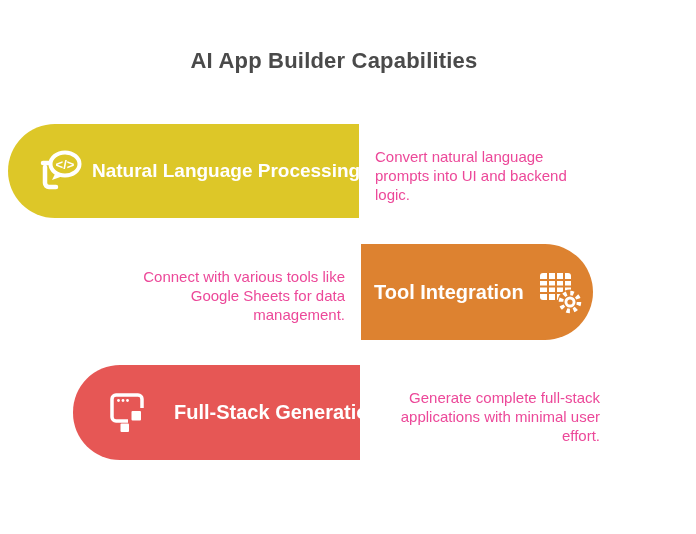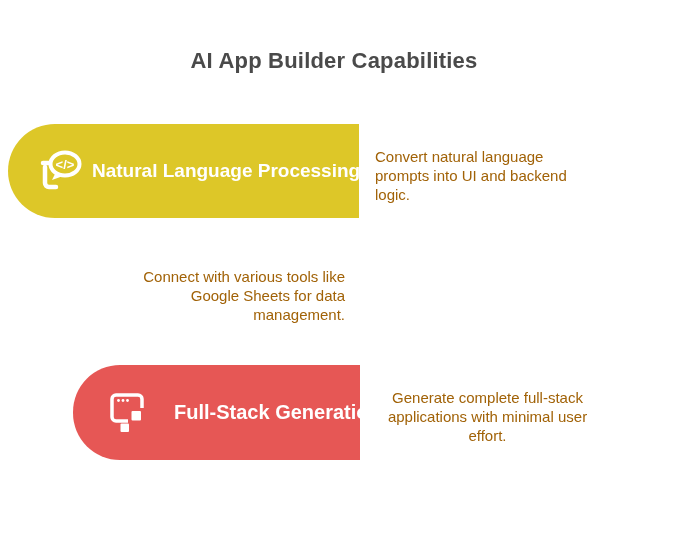--- a/index.html
+++ b/index.html
@@ -15,24 +15,24 @@
     position:absolute;display:flex;align-items:center;box-sizing:border-box;
     color:#ffffff;font-weight:bold;
   }
   .pill .label{white-space:nowrap;}
   .pill-1{left:8px;top:124px;width:351px;height:94px;border-radius:47px 0 0 47px;
           padding-left:24px;gap:8px;font-size:19px;}
   .pill-2{left:361px;top:244px;width:232px;height:96px;border-radius:0 48px 48px 0;
           padding-left:13px;gap:13px;font-size:20px;}
   .pill-3{left:73px;top:365px;width:287px;height:95px;border-radius:47px 0 0 47px;
           padding-left:34px;gap:21px;font-size:20px;}
-  .desc{position:absolute;font-size:15px;line-height:19px;color:#a16207;}
+  .desc{position:absolute;font-size:15px;line-height:19px;color:#ec4899;}
   .desc-1{left:375px;top:147px;width:210px;text-align:left;}
   .desc-2{left:103px;top:267px;width:242px;text-align:right;}
-  .desc-3{left:375px;top:388px;width:225px;text-align:center;}
+  .desc-3{left:375px;top:388px;width:225px;text-align:right;}
   .icon{flex:0 0 auto;display:block;}
 </style>
 </head>
 <body>
 
 <div class="canvas">
 
   <div class="title">AI App Builder Capabilities</div>
 
   <div class="pill pill-1" style="background-color: rgb(221, 199, 40);">
@@ -41,20 +41,36 @@
       <path d="M13 22 v16 a4 4 0 0 0 4 4 h7" fill="none" stroke="#fff" stroke-width="4.5" stroke-linecap="round"></path>
       <ellipse cx="33" cy="19" rx="14.5" ry="11.5" fill="none" stroke="#fff" stroke-width="4"></ellipse>
       <path d="M24 27 l-4 8 l11 -4 z" fill="#fff"></path>
       <text x="33" y="24" text-anchor="middle" font-size="13" font-weight="bold" fill="#fff">&lt;/&gt;</text>
     </svg>
     <span class="label">Natural Language Processing</span>
   </div>
   <div class="desc desc-1">Convert natural language prompts into UI and backend logic.</div>
 
   <div class="desc desc-2">Connect with various tools like Google Sheets for data management.</div>
+  <div class="pill pill-2" style="background-color: rgb(221, 130, 48);">
+    <span class="label">Tool Integration</span>
+    <svg class="icon" width="46" height="46" viewBox="0 0 46 46" style="color: rgb(221, 130, 48);">
+      <rect x="3" y="4" width="31" height="27" rx="3" fill="#fff"></rect>
+      <line x1="3" y1="11" x2="34" y2="11" stroke="currentColor" stroke-width="2"></line>
+      <line x1="3" y1="17.5" x2="34" y2="17.5" stroke="currentColor" stroke-width="2"></line>
+      <line x1="3" y1="24" x2="34" y2="24" stroke="currentColor" stroke-width="2"></line>
+      <line x1="11" y1="4" x2="11" y2="31" stroke="currentColor" stroke-width="2"></line>
+      <line x1="19" y1="4" x2="19" y2="31" stroke="currentColor" stroke-width="2"></line>
+      <line x1="27" y1="4" x2="27" y2="31" stroke="currentColor" stroke-width="2"></line>
+      <circle cx="33" cy="33" r="12.5" fill="currentColor"></circle>
+      <circle cx="33" cy="33" r="9" fill="none" stroke="#fff" stroke-width="4.5" stroke-dasharray="3.4 3.67"></circle>
+      <circle cx="33" cy="33" r="5.5" fill="#fff"></circle>
+      <circle cx="33" cy="33" r="2.6" fill="currentColor"></circle>
+    </svg>
+  </div>
 
   <div class="pill pill-3" style="background-color: rgb(230, 87, 85);">
     <svg class="icon" width="46" height="46" viewBox="0 0 46 46" style="color: rgb(230, 87, 85);">
       <rect x="5" y="5" width="30" height="26" rx="4" fill="none" stroke="#fff" stroke-width="3.5"></rect>
       <circle cx="11.5" cy="10.5" r="1.4" fill="#fff"></circle>
       <circle cx="16" cy="10.5" r="1.4" fill="#fff"></circle>
       <circle cx="20.5" cy="10.5" r="1.4" fill="#fff"></circle>
       <rect x="21" y="18" width="17" height="16" fill="currentColor"></rect>
       <rect x="24.5" y="21" width="9.5" height="9.5" rx="1" fill="#fff"></rect>
       <rect x="13.5" y="33.5" width="8.5" height="8.5" rx="1" fill="#fff"></rect>

